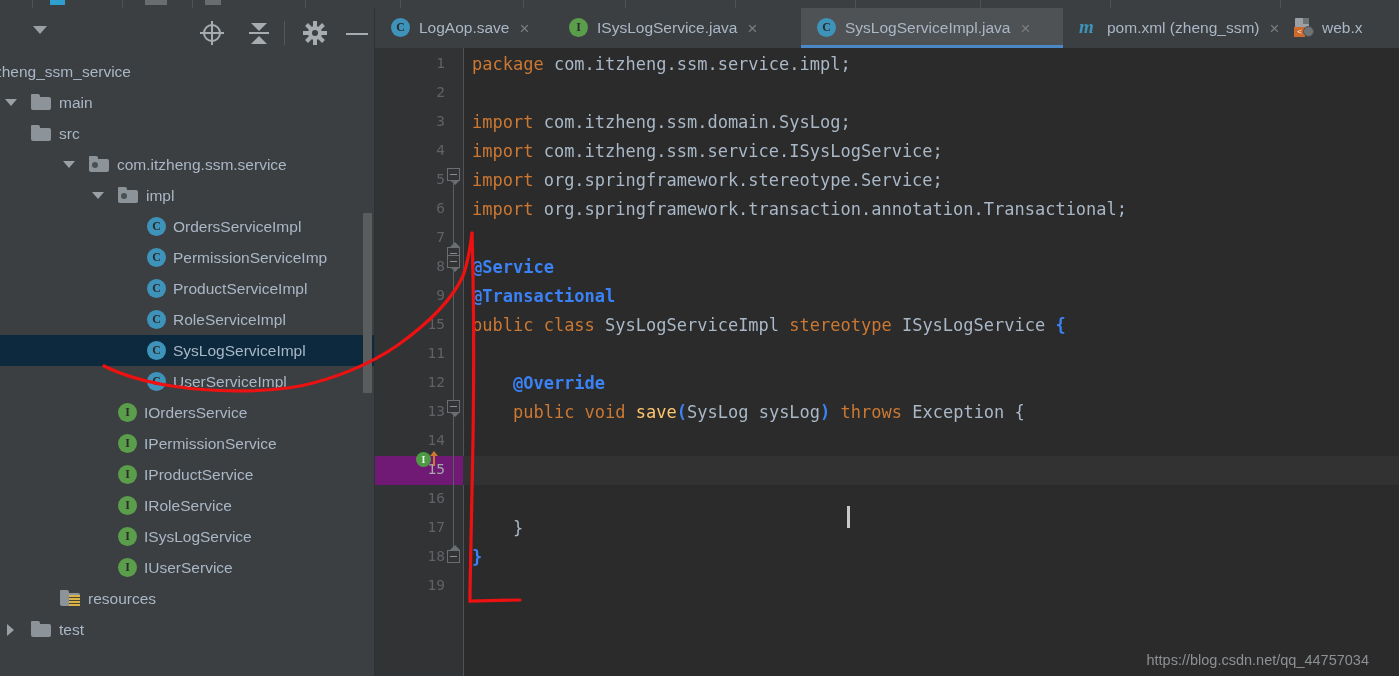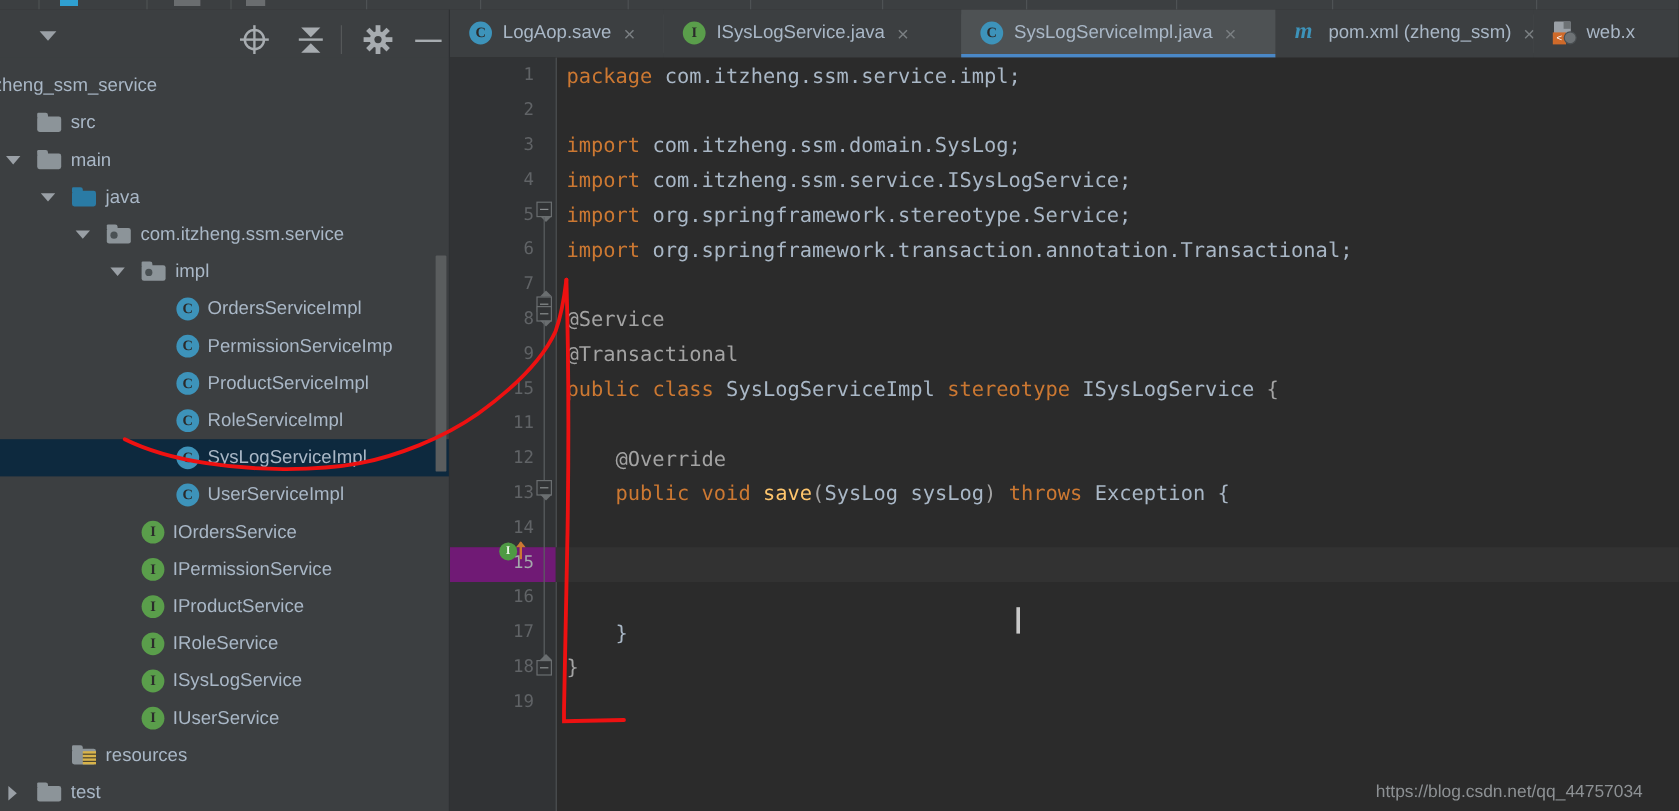--- a/index.html
+++ b/index.html
@@ -230,21 +230,21 @@
     font-family: "DejaVu Sans Mono", monospace; font-size: 14.5px; color: #606366;
   }
   .lnrow.current .lnum { color: #a4a8ab; }
   .code {
     position: absolute; left: 97px; top: 4px;
     font-family: "DejaVu Sans Mono", monospace; font-size: 17px;
     white-space: pre; letter-spacing: 0px; text-align: right;
   }
   .k  { color: #cc7832; }   
   .pl { color: #a9b7c6; }   
-  .an { color: #a3a3a3; }   
+  .an { color: #3b82f6; font-weight: bold; }   
   .ty { color: #a9b7c6; }   
   .mn { color: #ffc66d; }   
   .br { color: #a9b7c6; }
 
   
   .fold {
     position: absolute; width: 13px; height: 13px;
     border: 1px solid #6a6e70; background: #313335;
   }
   .fold .minus {
@@ -344,41 +344,33 @@
       <div class="tb-icon ico-minimize">
         <div class="m-line"></div>
       </div>
     </div>
 
     <div class="tree" id="tree">
         <div class="tree-row">
           <span class="lbl" style="left: -6px;">zheng_ssm_service</span>
         </div>
         <div class="tree-row">
-          <div class="fldr" style="left: 31px; top: 7px;">
-            <div class="tab"></div>
-            <div class="body"></div>
-          </div>
-          <span class="lbl" style="left: 59px;">src</span>
-        </div>
-        <div class="tree-row">
           <div class="tw" style="left: 5px; top: 12px;"></div>
           <div class="fldr" style="left: 31px; top: 7px;">
             <div class="tab"></div>
             <div class="body"></div>
           </div>
           <span class="lbl" style="left: 59px;">main</span>
         </div>
         <div class="tree-row">
-          <div class="tw" style="left: 34px; top: 12px;"></div>
-          <div class="fldr blue" style="left: 60px; top: 7px;">
+          <div class="fldr" style="left: 31px; top: 7px;">
             <div class="tab"></div>
             <div class="body"></div>
           </div>
-          <span class="lbl" style="left: 88px;">java</span>
+          <span class="lbl" style="left: 59px;">src</span>
         </div>
         <div class="tree-row">
           <div class="tw" style="left: 63px; top: 12px;"></div>
           <div class="fldr" style="left: 89px; top: 7px;">
             <div class="tab"></div>
             <div class="body"></div>
             <div class="dot"></div>
           </div>
           <span class="lbl" style="left: 117px;">com.itzheng.ssm.service</span>
         </div>

